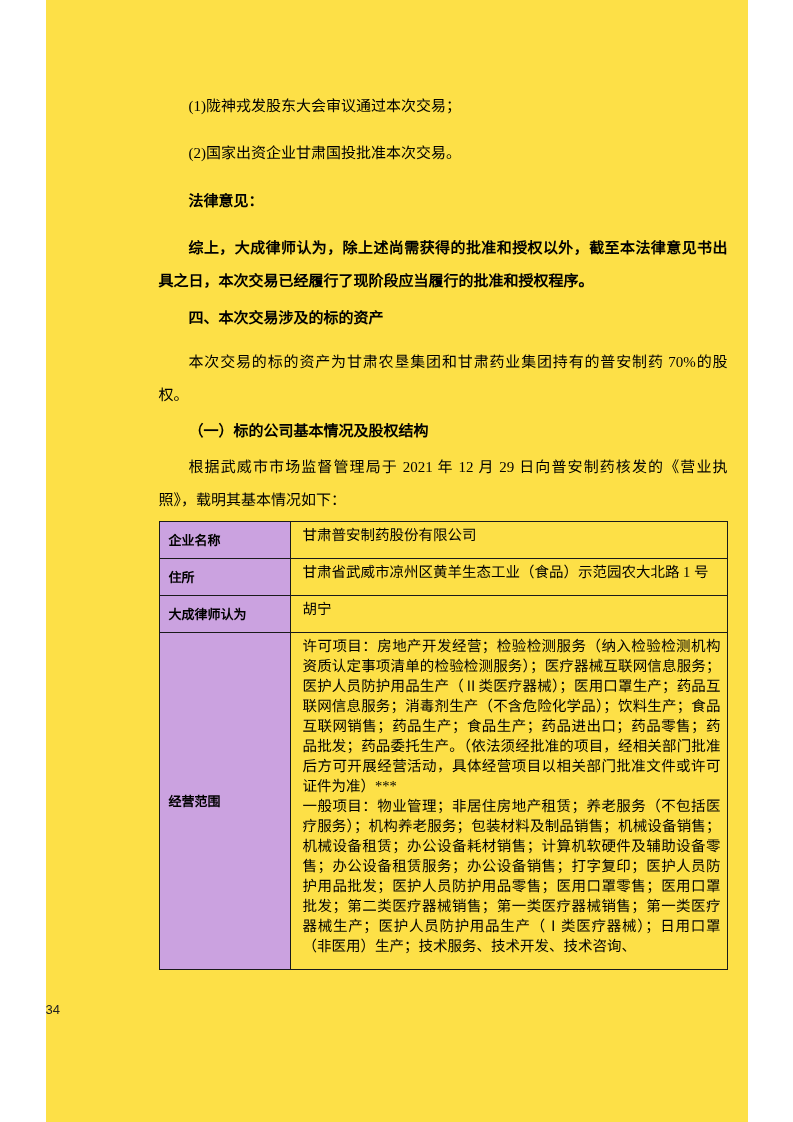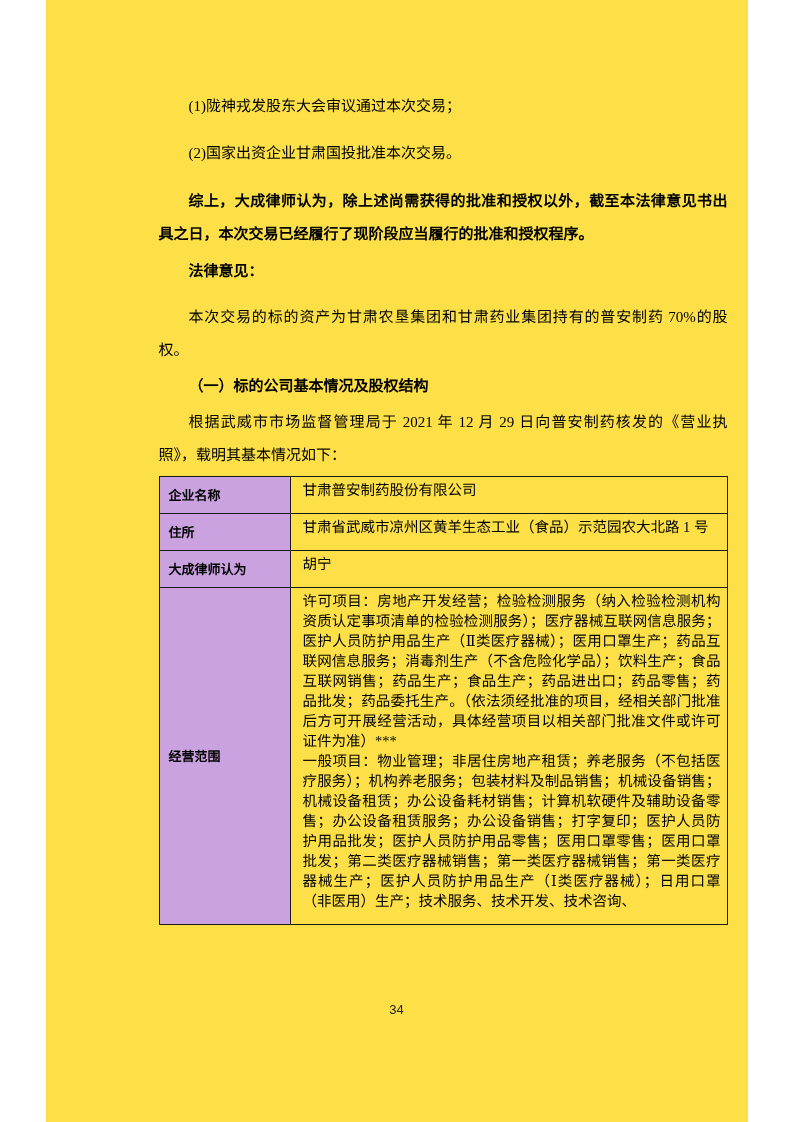--- a/index.html
+++ b/index.html
@@ -61,46 +61,47 @@
     font-size: 13px;
     line-height: 19px;
     padding: 4px 4px 4px 9px;
   }
   td.cell-value {
     font-size: 14.5px;
     line-height: 20px;
     padding: 3px 6px 13px 12px;
     text-align: justify;
     white-space: pre-line;
+    font-family: Liberation Serif, serif;
   }
   .page-number {
     position: absolute;
     left: 0;
     right: 0;
     top: 1002px;
-    text-align: center;
     font-size: 13px;
     font-family: "Liberation Sans", "DejaVu Sans", sans-serif;
     color: #222222;
   }
 </style>
 </head>
 <body>
 
 <div class="page">
   <div class="content">
 
     <p class="para mt-first gap-lg">(1)陇神戎发股东大会审议通过本次交易；</p>
 
     <p class="para gap-lg">(2)国家出资企业甘肃国投批准本次交易。</p>
 
+    <p class="para hei gap-lg">法律意见：</p>
+
     <p class="para hei gap-sm">综上，大成律师认为，除上述尚需获得的批准和授权以外，截至本法律意见书出具之日，本次交易已经履行了现阶段应当履行的批准和授权程序。</p>
 
-    <p class="para hei gap-lg">法律意见：</p>
-
+    <p class="para hei gap-md">四、本次交易涉及的标的资产</p>
 
     <p class="para gap-xs">本次交易的标的资产为甘肃农垦集团和甘肃药业集团持有的普安制药 70%的股权。</p>
 
     <p class="para hei gap-sm">（一）标的公司基本情况及股权结构</p>
 
     <p class="para gap-none">根据武威市市场监督管理局于 2021 年 12 月 29 日向普安制药核发的《营业执照》，载明其基本情况如下：</p>
 
     <table class="info-table">
       <tbody>
         <tr>

